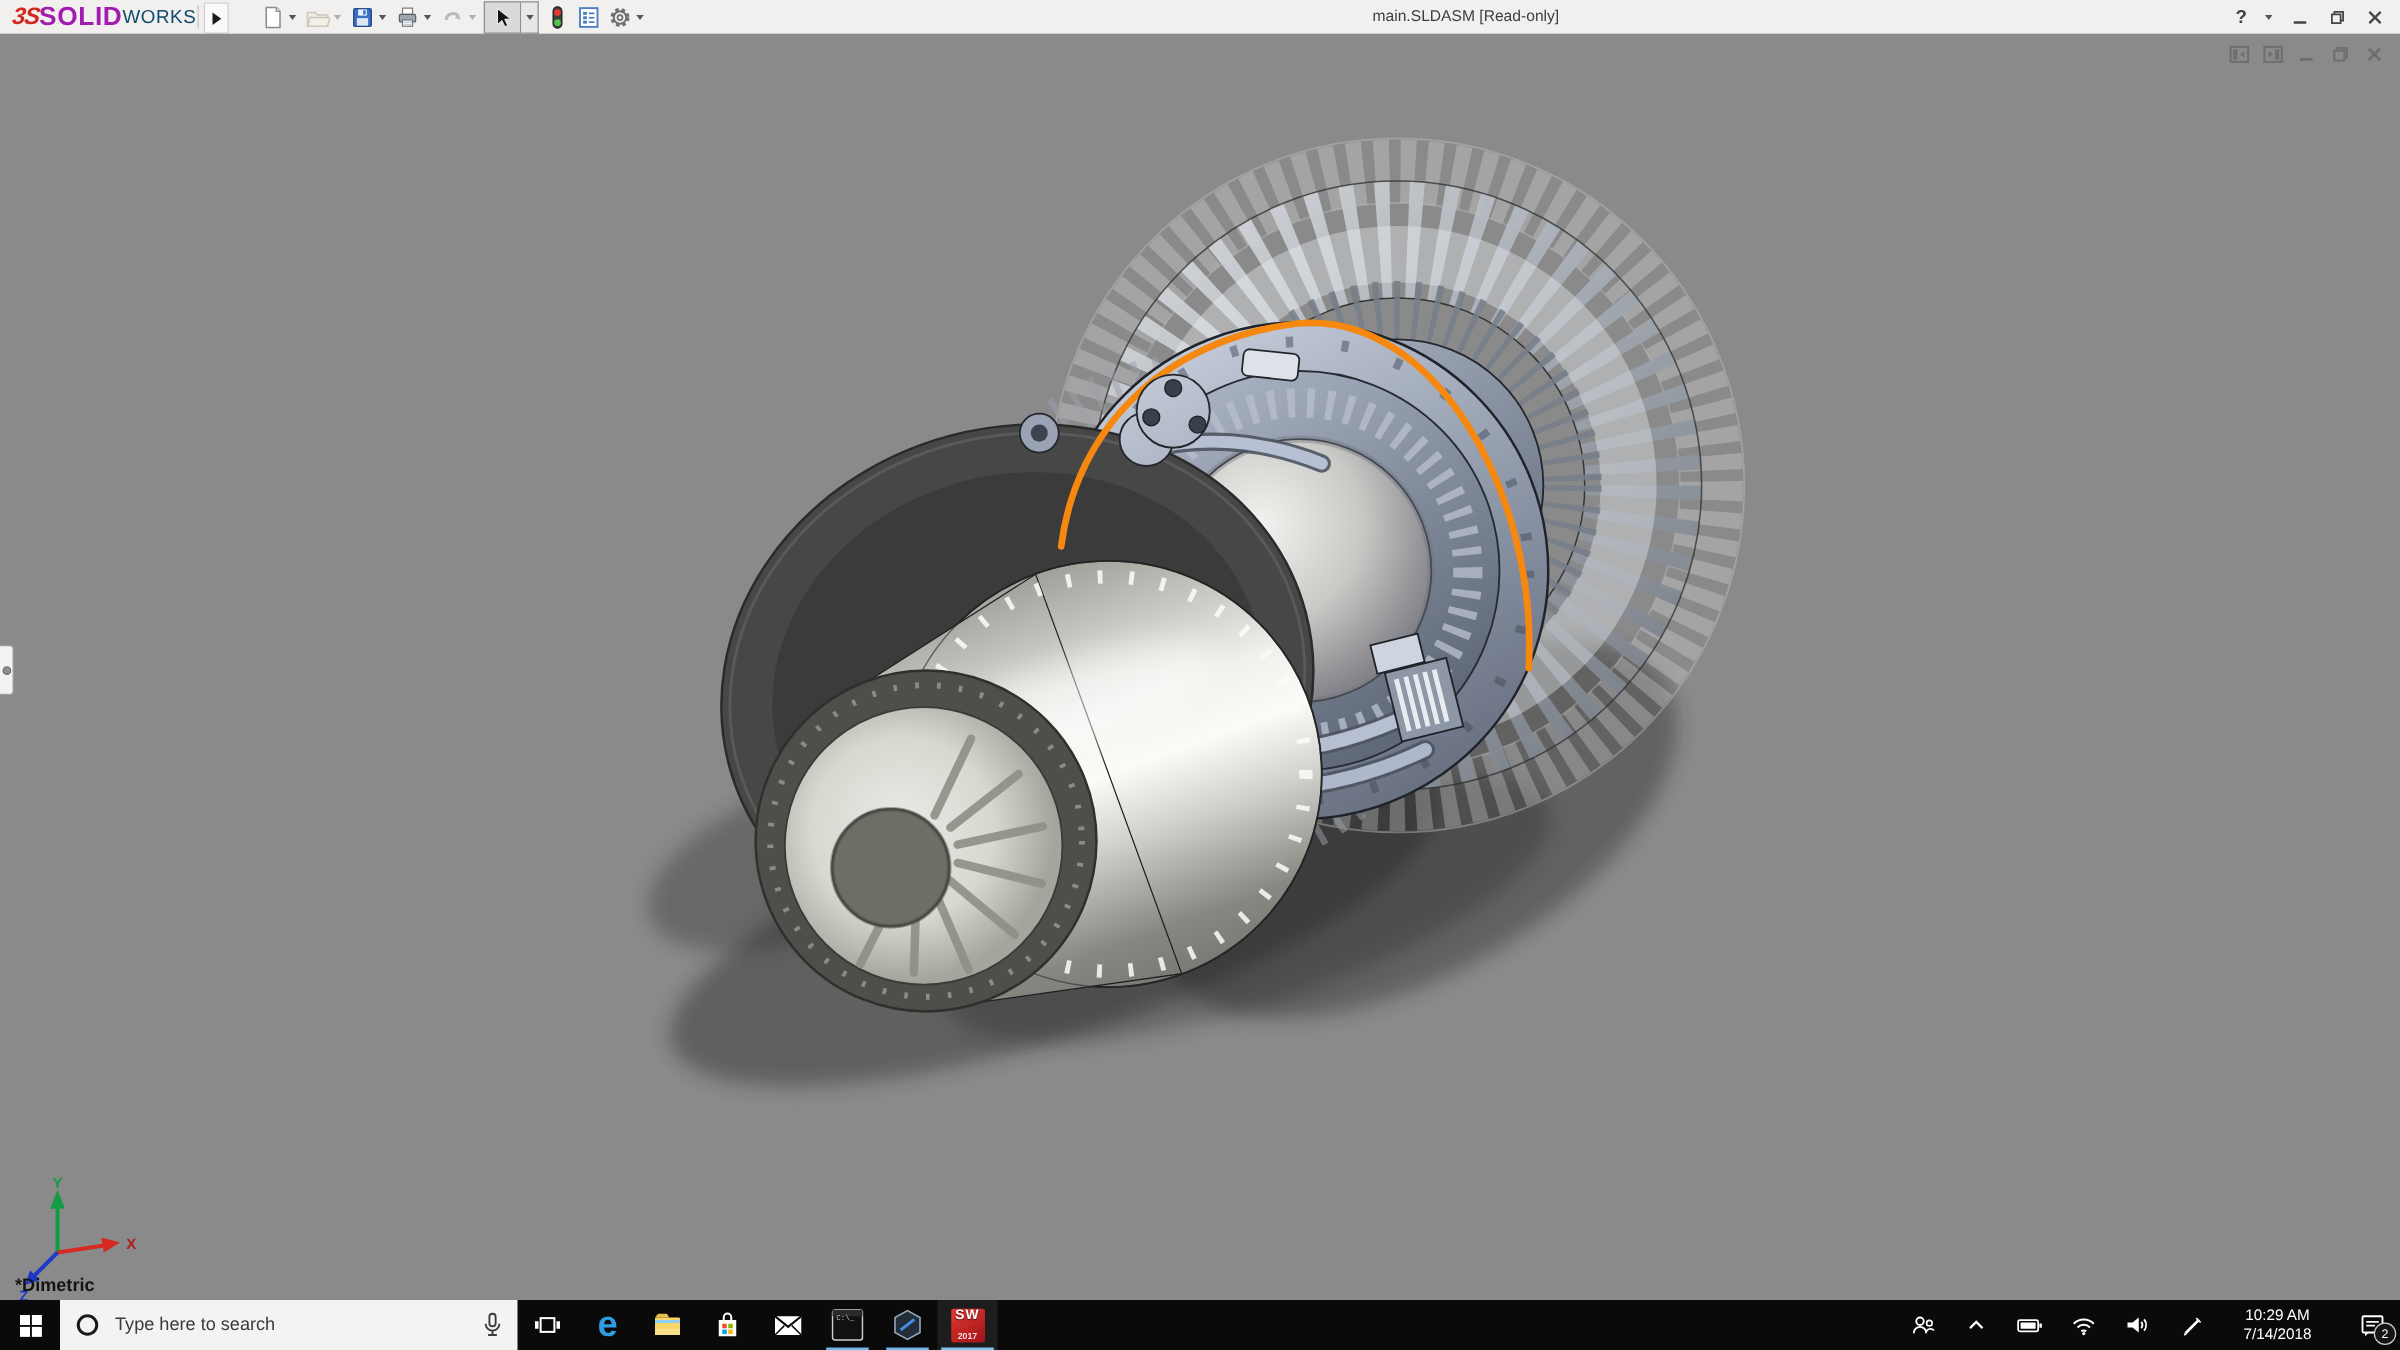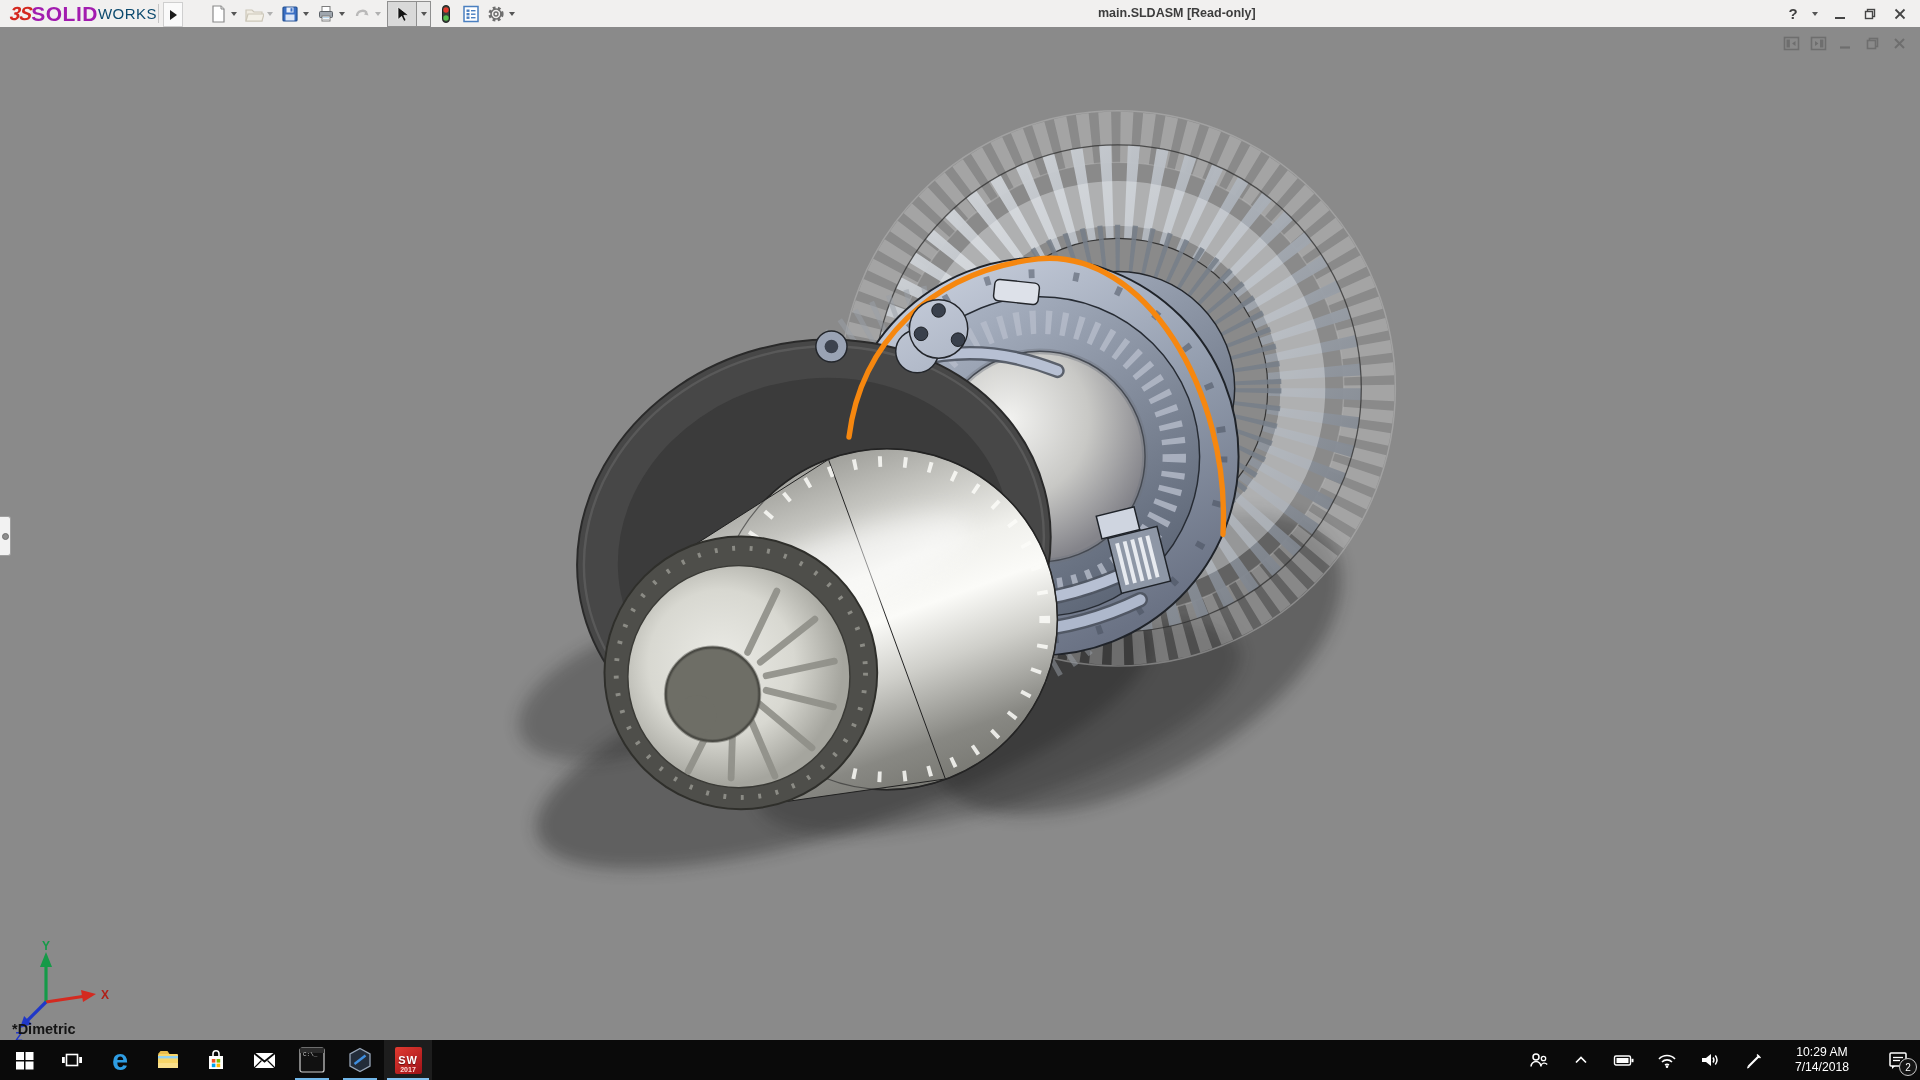--- a/index.html
+++ b/index.html
@@ -17,21 +17,21 @@
   .flyout{position:absolute;left:163px;top:2px;width:18px;height:23px;display:flex;align-items:center;justify-content:center;border:1px solid #cfcfcf;background:#fafafa;}
   .flyout .tri{width:0;height:0;border-top:5px solid transparent;border-bottom:5px solid transparent;border-left:7px solid #1c1c1c;}
   #toolbar{position:absolute;left:205px;top:1px;height:25px;display:flex;align-items:center;}
   .tbi{width:25px;height:24px;display:flex;align-items:center;justify-content:center;}
   .caret{width:0;height:0;border-left:3.5px solid transparent;border-right:3.5px solid transparent;border-top:4px solid #555;margin:0 4px 0 1px;}
   .caret.dis{border-top-color:#b0b0b0;}
   .dis-ico{opacity:.42;}
   .sel-wrap{display:flex;align-items:center;margin:0 2px;}
   .sel-box{width:28px;height:24px;background:#d9d9d9;border:1px solid #8f8f8f;display:flex;align-items:center;justify-content:center;}
   .sel-caret-box{width:13px;height:24px;border:1px solid #8f8f8f;border-left:none;background:#e7e7e7;display:flex;align-items:center;justify-content:center;}
-  #win-title{position:absolute;left:1098px;top:0;height:29px;line-height:27px;font-size:12.5px;color:#3d3d3d;font-weight:bold;}
+  #win-title{position:absolute;left:1098px;top:0;height:29px;line-height:27px;font-size:12.5px;color:#3d3d3d;}
   #win-ctls{position:absolute;right:8px;top:0;height:27px;display:flex;align-items:center;gap:6px;}
   .wc{width:24px;height:22px;display:flex;align-items:center;justify-content:center;}
   .help-q{font-size:15px;font-weight:bold;color:#3f3f3f;}
 
   
   #viewport{position:absolute;top:27px;left:0;width:1920px;height:1013px;background:#8a8a8a;}
   #docctls{position:absolute;top:7px;right:12px;display:flex;align-items:center;gap:9px;}
   .dc{width:18px;height:18px;display:flex;align-items:center;justify-content:center;}
   #pane-tab{position:absolute;left:0;top:489px;width:10px;height:38px;background:#f2f2f2;border:1px solid #9e9e9e;border-left:none;border-radius:0 3px 3px 0;display:flex;align-items:center;justify-content:center;}
   #pane-tab .dot{width:5px;height:5px;border-radius:50%;background:#8e8e8e;border:1px solid #6f6f6f;}
@@ -41,21 +41,21 @@
   
   #taskbar{position:absolute;bottom:0;left:0;width:1920px;height:40px;background:#0a0a0a;display:flex;align-items:stretch;}
   .tb-btn{width:48px;display:flex;align-items:center;justify-content:center;position:relative;}
   #searchbox{width:344px;background:#f3f3f3;display:flex;align-items:center;padding:0 10px 0 12px;}
   #searchbox input{flex:1;border:none;outline:none;background:transparent;font-size:14.5px;color:#1f1f1f;font-family:"Liberation Sans",sans-serif;margin-left:10px;}
   #searchbox input::placeholder{color:#3a3a3a;opacity:1;}
   .tb-app{width:48px;display:flex;align-items:center;justify-content:center;position:relative;}
   .tb-app.running::after{content:"";position:absolute;left:7px;right:7px;bottom:0;height:2px;background:#71b6e8;}
   .tb-app.active{background:#1d1d1d;}
   .tb-app.active::after{left:3px;right:3px;background:#83c3f2;}
-  .sw-tile{width:27px;height:27px;background:linear-gradient(145deg,#e13a30,#9f1218);border-radius:2px;display:flex;flex-direction:column;align-items:center;justify-content:flex-end;}
+  .sw-tile{width:27px;height:27px;background:linear-gradient(145deg,#e13a30,#9f1218);border-radius:2px;display:flex;flex-direction:column;align-items:center;justify-content:space-between;}
   .sw-letters{color:#fff;font-weight:bold;font-size:11px;letter-spacing:1px;line-height:11px;text-shadow:0 1px 1px #5c0a0e;}
   .sw-year{color:#ffd9d6;font-weight:bold;font-size:7px;line-height:8px;}
   #tray{margin-left:auto;display:flex;align-items:center;gap:13px;}
   .tray-ic{width:30px;height:40px;display:flex;align-items:center;justify-content:center;}
   #clock{width:78px;text-align:center;color:#fff;font-size:12.2px;line-height:15px;padding:0 2px;}
   #action-center{position:relative;width:44px;height:40px;display:flex;align-items:center;justify-content:center;}
   #ac-badge{position:absolute;right:3px;bottom:4px;width:16px;height:16px;border-radius:50%;background:#141414;border:1px solid #c9c9c9;color:#fff;font-size:10px;display:flex;align-items:center;justify-content:center;}
   .cmd-glyph{position:absolute;left:4px;top:4px;color:#cdcdcd;font-size:6px;font-family:"Liberation Mono",monospace;letter-spacing:0;}
 </style>
 </head>
@@ -385,20 +385,32 @@
 
   <div id="taskbar">
     <div class="tb-btn">
       <svg width="21" height="21">
         <rect x="2" y="2" width="8" height="8" fill="#fff"></rect>
           <rect x="11.5" y="2" width="8" height="8" fill="#fff"></rect>
         <rect x="2" y="11.5" width="8" height="8" fill="#fff"></rect>
           <rect x="11.5" y="11.5" width="8" height="8" fill="#fff"></rect>
       </svg>
     </div>
+    <div id="searchbox">
+      <svg width="20" height="20">
+        <circle cx="10" cy="10" r="7.4" fill="none" stroke="#1a1a1a" stroke-width="2.4"></circle>
+      </svg>
+      <input type="text" placeholder="Type here to search" style="">
+      <svg width="20" height="22">
+        <rect x="7.5" y="2" width="5" height="10" rx="2.5" fill="none" stroke="#3c3c3c" stroke-width="1.5"></rect>
+        <path d="M4.5,10 a5.5,5.5 0 0 0 11,0" fill="none" stroke="#3c3c3c" stroke-width="1.5"></path>
+        <line x1="10" y1="15.5" x2="10" y2="18.5" stroke="#3c3c3c" stroke-width="1.5"></line>
+        <line x1="6.5" y1="19" x2="13.5" y2="19" stroke="#3c3c3c" stroke-width="1.5"></line>
+      </svg>
+    </div>
     <div class="tb-app">
       <svg width="22" height="22">
         <rect x="5.5" y="5.5" width="11" height="11" fill="none" stroke="#fff" stroke-width="1.6"></rect>
         <rect x="1" y="8" width="2.8" height="6" fill="#fff"></rect>
           <rect x="18.2" y="8" width="2.8" height="6" fill="#fff"></rect>
       </svg>
     </div>
     <div class="tb-app">
       <span style="color:#2e9de4;font-weight:bold;font-size:29px;line-height:29px;">e</span>
     </div>

